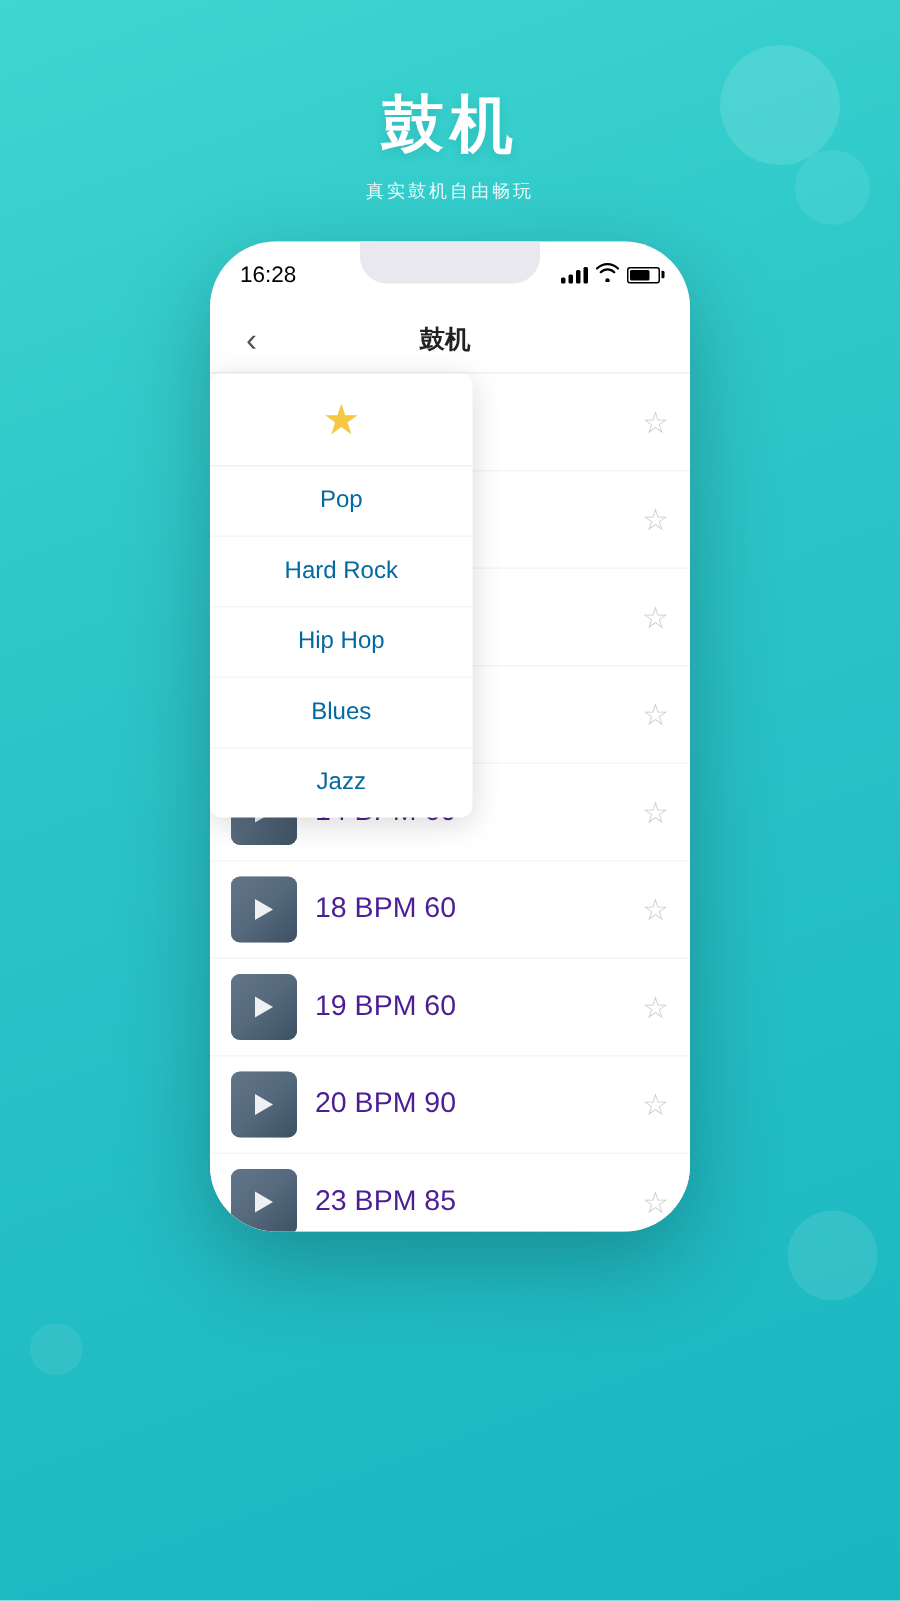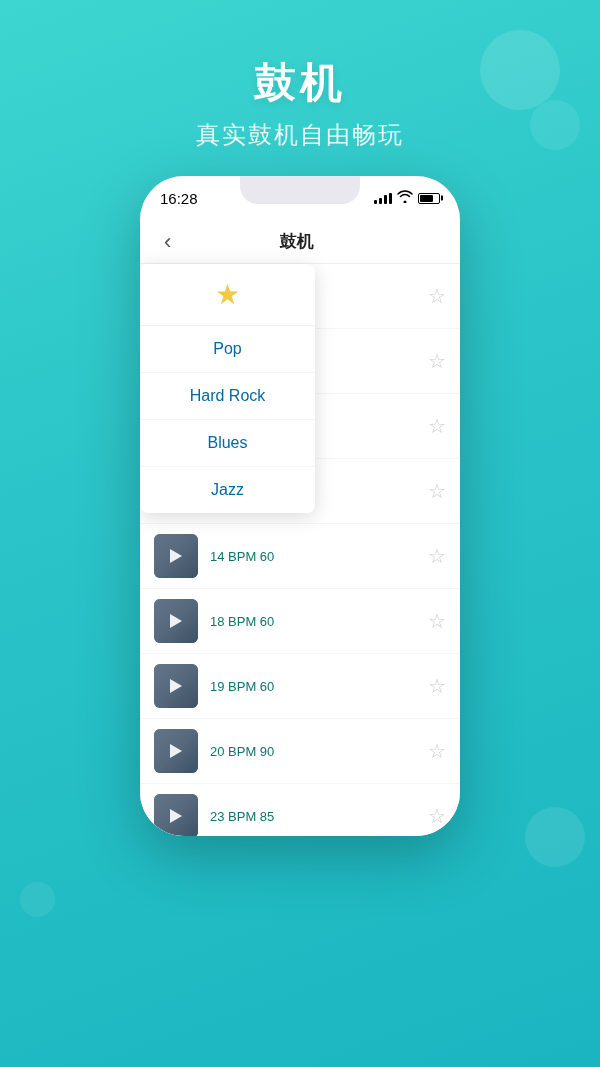--- a/index.html
+++ b/index.html
@@ -36,21 +36,21 @@
 
     .app-title {
       font-size: 42px;
       font-weight: 700;
       color: white;
       letter-spacing: 4px;
       text-shadow: 0 2px 8px rgba(0,0,0,0.1);
     }
 
     .app-subtitle {
-      font-size: 24px;
+      font-size: 12px;
       color: rgba(255,255,255,0.9);
       margin-top: 8px;
       letter-spacing: 2px;
     }
 
     
     .phone-mockup {
       width: 320px;
       height: 660px;
       background: #f0f0f5;
@@ -217,22 +217,22 @@
       height: 0;
       border-style: solid;
       border-width: 7px 0 7px 12px;
       border-color: transparent transparent transparent rgba(255,255,255,0.9);
       position: relative;
       z-index: 1;
     }
 
     .drum-name {
       flex: 1;
-      font-size: 13px;
-      color: #0f766e;
+      font-size: 19px;
+      color: #4c1d95;
     }
 
     .fav-star {
       font-size: 20px;
       color: #ccc;
       cursor: pointer;
     }
 
     
     .dropdown-overlay {
@@ -385,19 +385,20 @@
         </div>
       </div>
 
     <div class="dropdown-overlay" id="dropdown">
       <div class="dropdown-header">
         <span class="star-gold">★</span>
       </div>
 
     <div class="dropdown-item">Pop</div>
         <div class="dropdown-item">Hard Rock</div>
+        <div class="dropdown-item">Hip Hop</div>
         <div class="dropdown-item">Blues</div>
         <div class="dropdown-item">Jazz</div>
       </div>
 
   </div>
 
 </div>
 
 </body></html>

